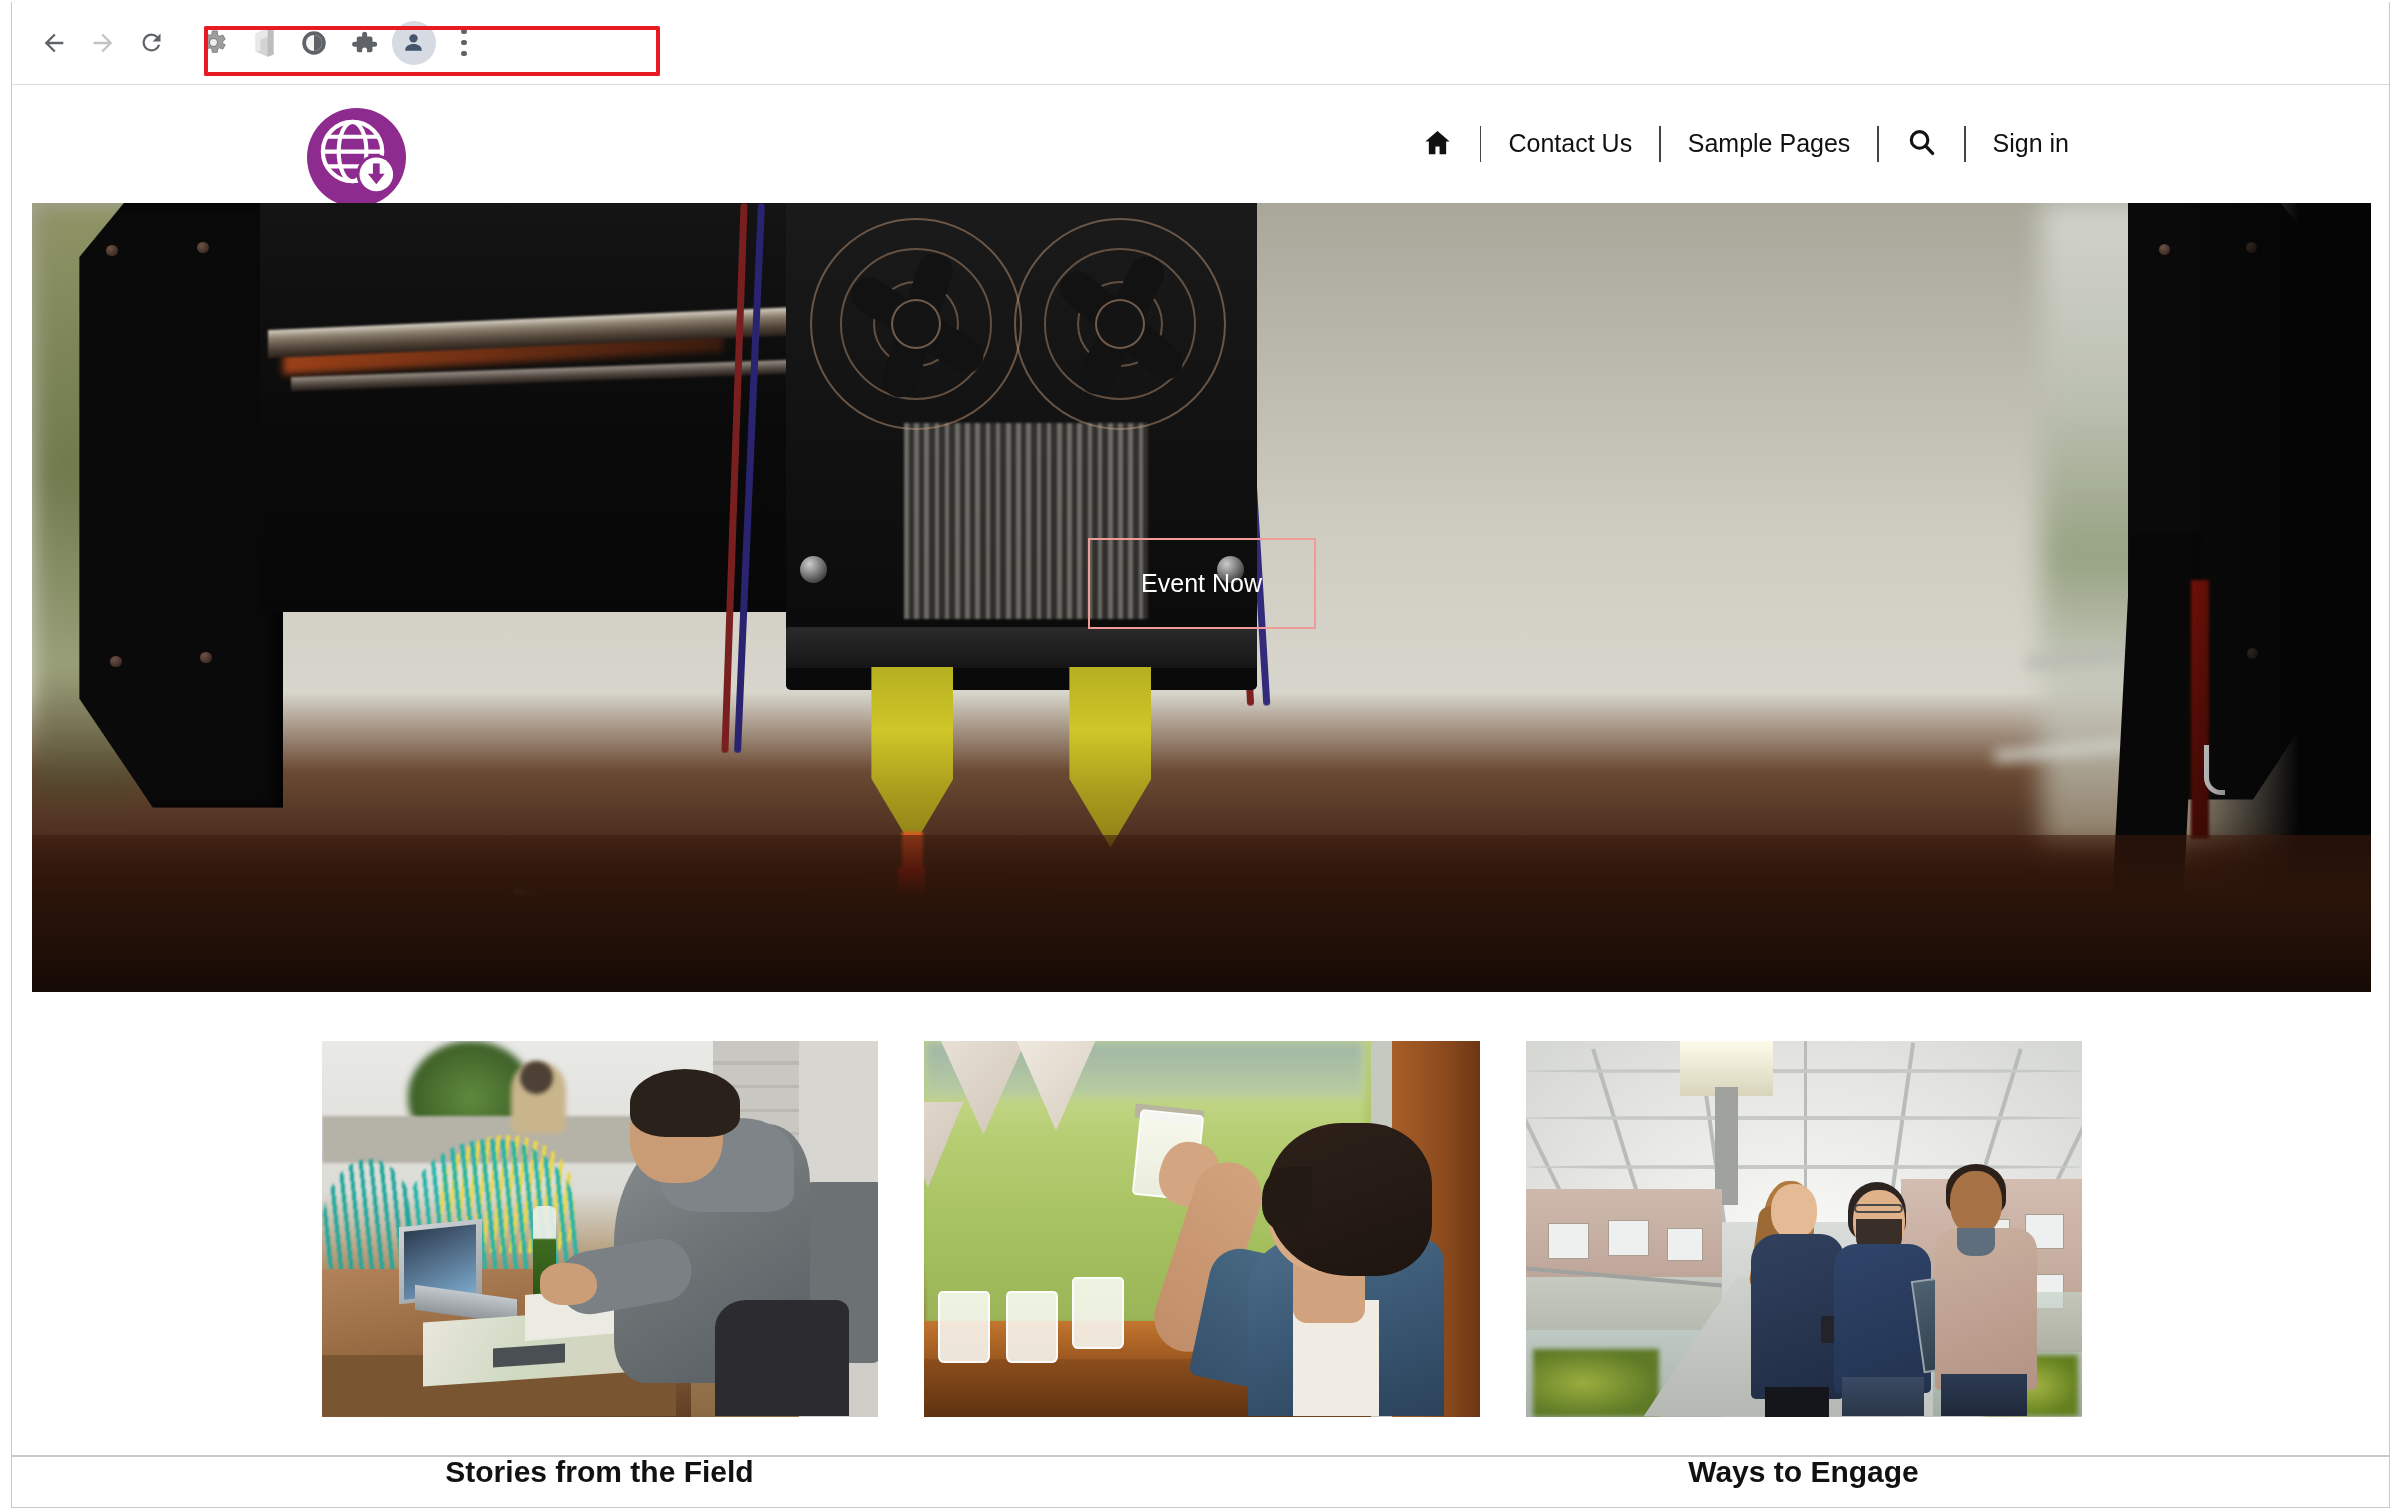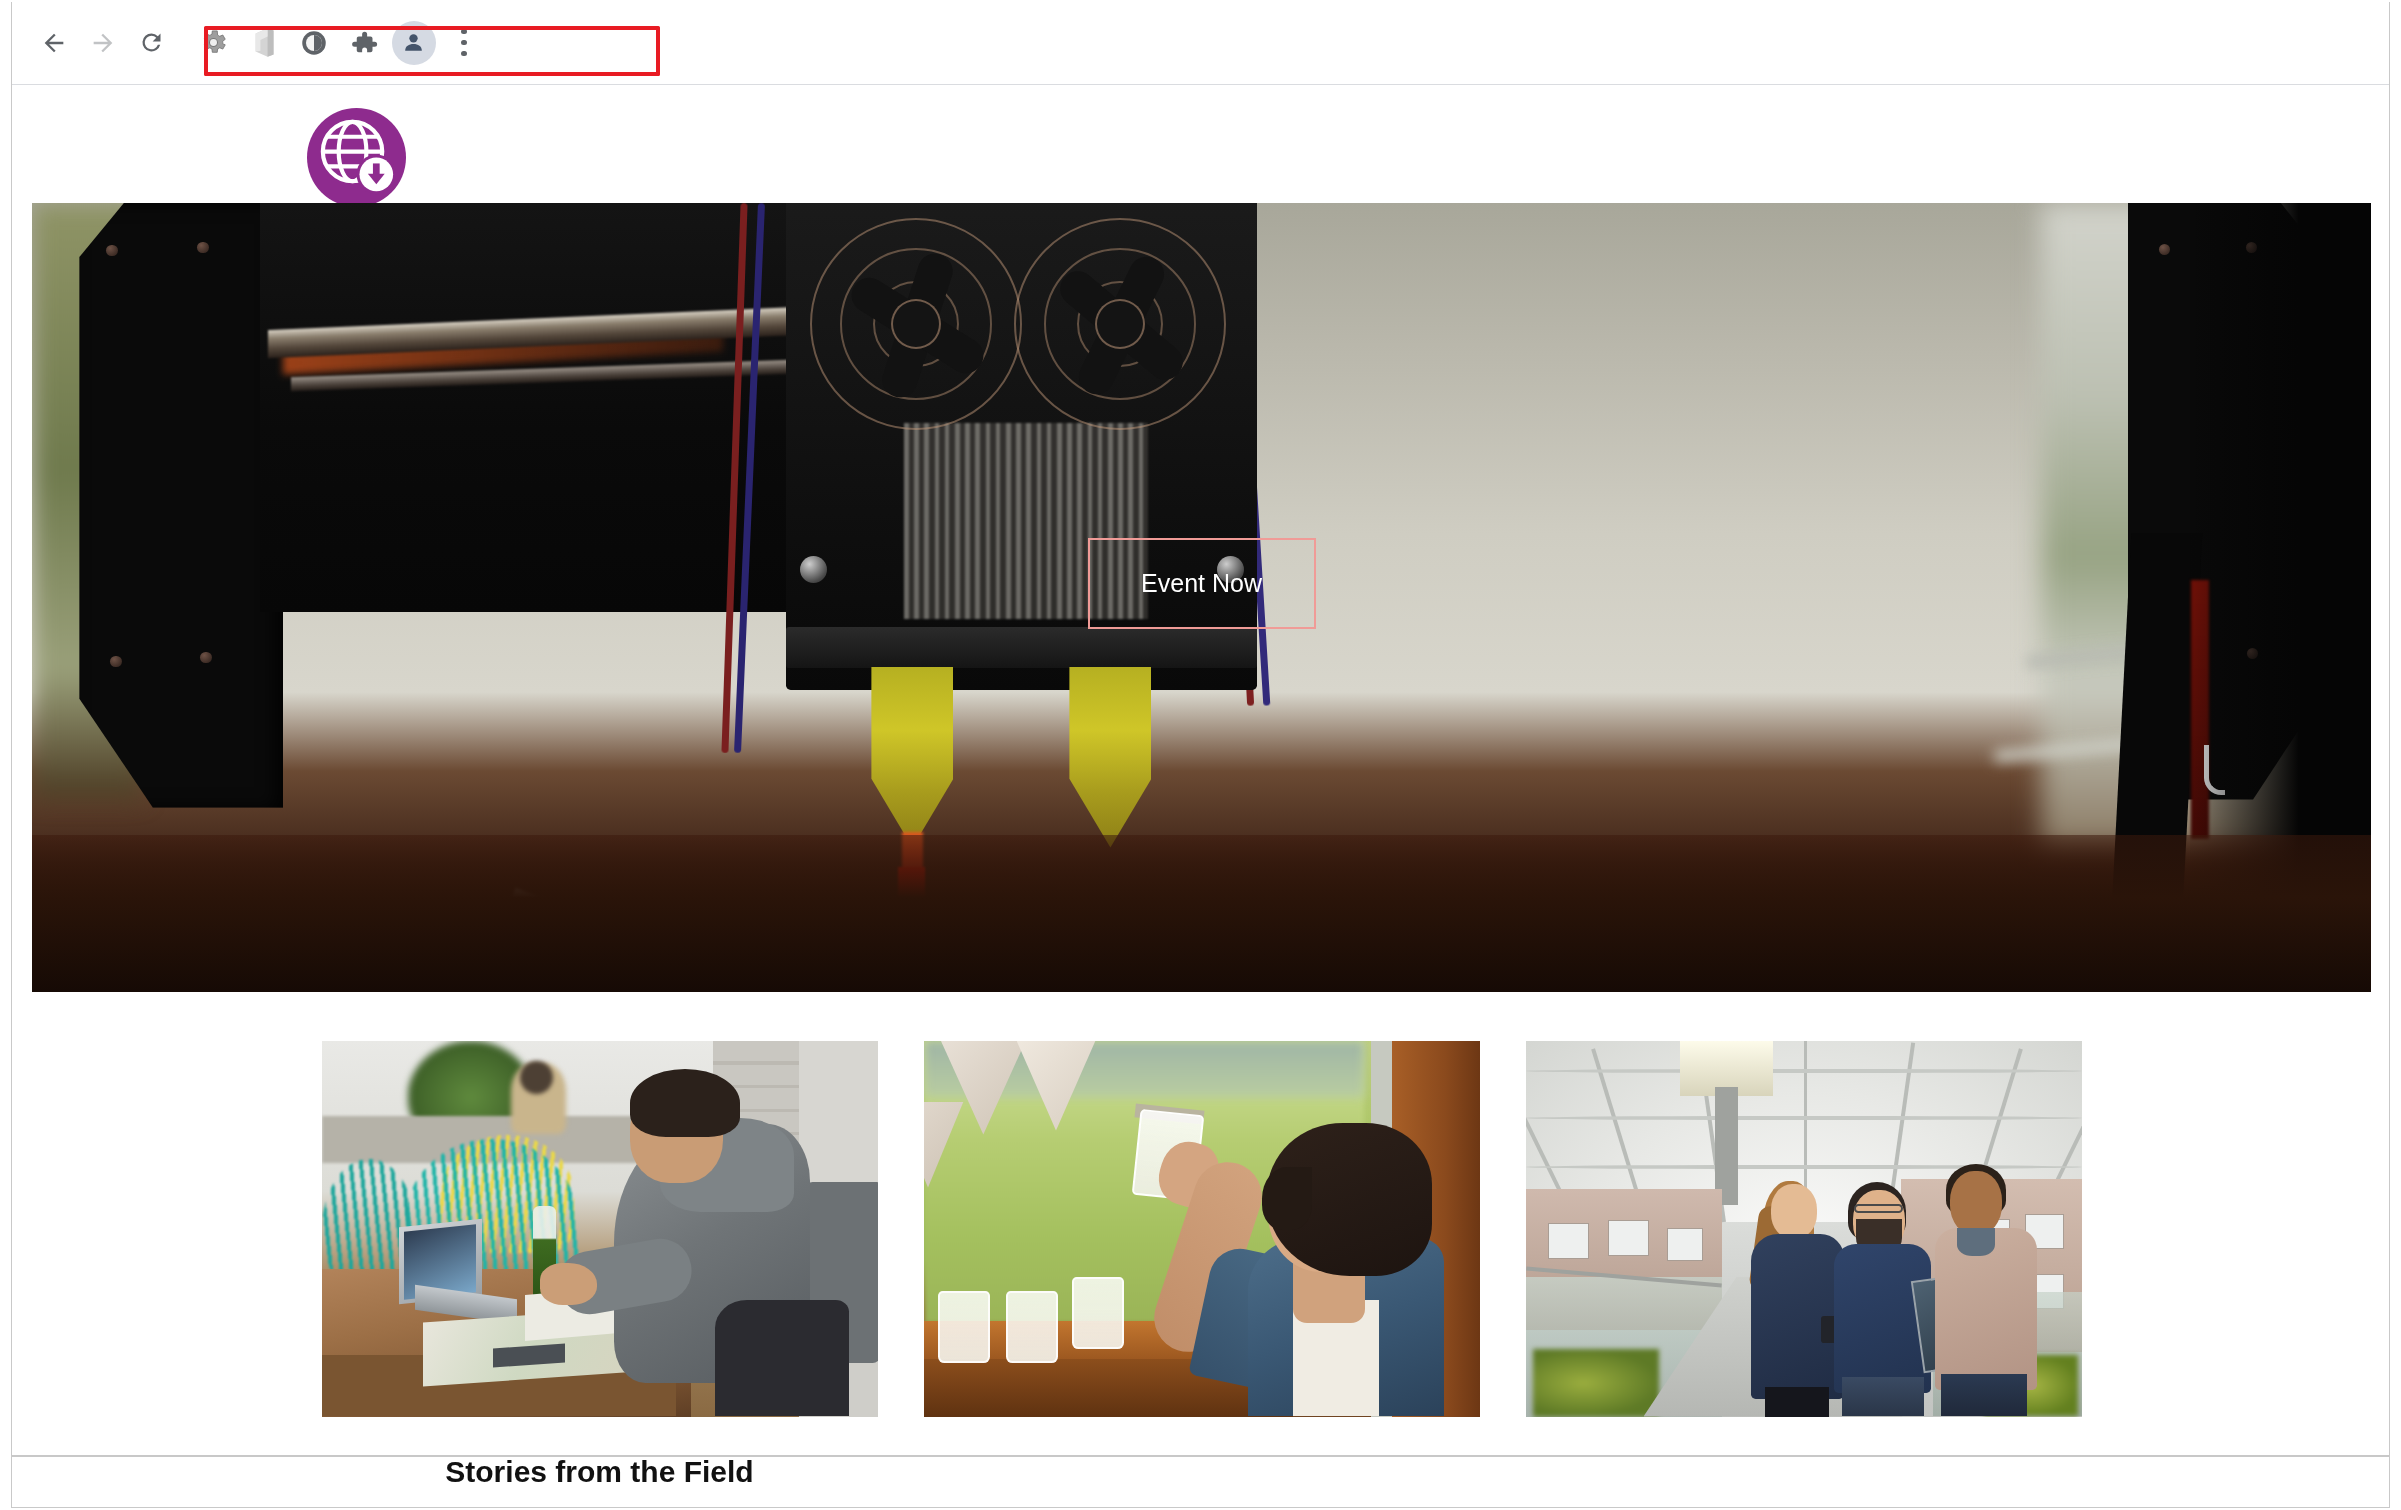--- a/index.html
+++ b/index.html
@@ -790,20 +790,44 @@
           </g>
           <circle cx="70" cy="67" r="20" fill="#8e2b8e"></circle>
           <circle cx="70" cy="67" r="17" fill="#ffffff"></circle>
           <g fill="#8e2b8e">
             <rect x="66.6" y="56" width="6.8" height="14"></rect>
             <path d="M61.5 66.5 70 77l8.5-10.5z"></path>
           </g>
         </svg>
       </div>
 
+      <div class="site-nav">
+        <div class="nav-icon-item">
+          <span>
+            <svg width="31" height="31" viewBox="0 0 24 24">
+              <path d="M12 3 2.6 11.3h2.7V21h5.1v-6h3.2v6h5.1v-9.7h2.7z" fill="#111111"></path>
+            </svg>
+          </span>
+        </div>
+        <div class="nav-sep"></div>
+        <div class="nav-item">Contact Us</div>
+        <div class="nav-sep"></div>
+        <div class="nav-item">Sample Pages</div>
+        <div class="nav-sep"></div>
+        <div class="nav-icon-item">
+          <span>
+            <svg width="31" height="31" viewBox="0 0 24 24">
+              <circle cx="10.5" cy="10" r="6.4" fill="none" stroke="#111111" stroke-width="2.4"></circle>
+              <line x1="15.3" y1="14.8" x2="20.6" y2="20.4" stroke="#111111" stroke-width="2.6" stroke-linecap="round"></line>
+            </svg>
+          </span>
+        </div>
+        <div class="nav-sep"></div>
+        <div class="nav-item">Sign in</div>
+      </div>
     </div>
 
     <div class="hero">
       <div class="hero-bg">
         <div class="room"></div>
         <div class="room-left-green"></div>
         <div class="room-right-win"></div>
         <div class="rail"></div>
         <div class="rail2"></div>
 
@@ -990,19 +1014,20 @@
             <div class="p-legs m-jeans"></div>
 
             <div class="p-hair r-hair"></div>
             <div class="p-head r-head"></div>
             <div class="p-legs r-tablet"></div>
             <div class="p-body r-coat"></div>
             <div class="p-legs r-collar"></div>
             <div class="p-legs r-pants"></div>
           </div>
         </div>
+        <div class="card-title">Ways to Engage</div>
       </div>
     </div>
 
     <div class="bottom-rule"></div>
   </div>
 </div>
 
 
 </body></html>

